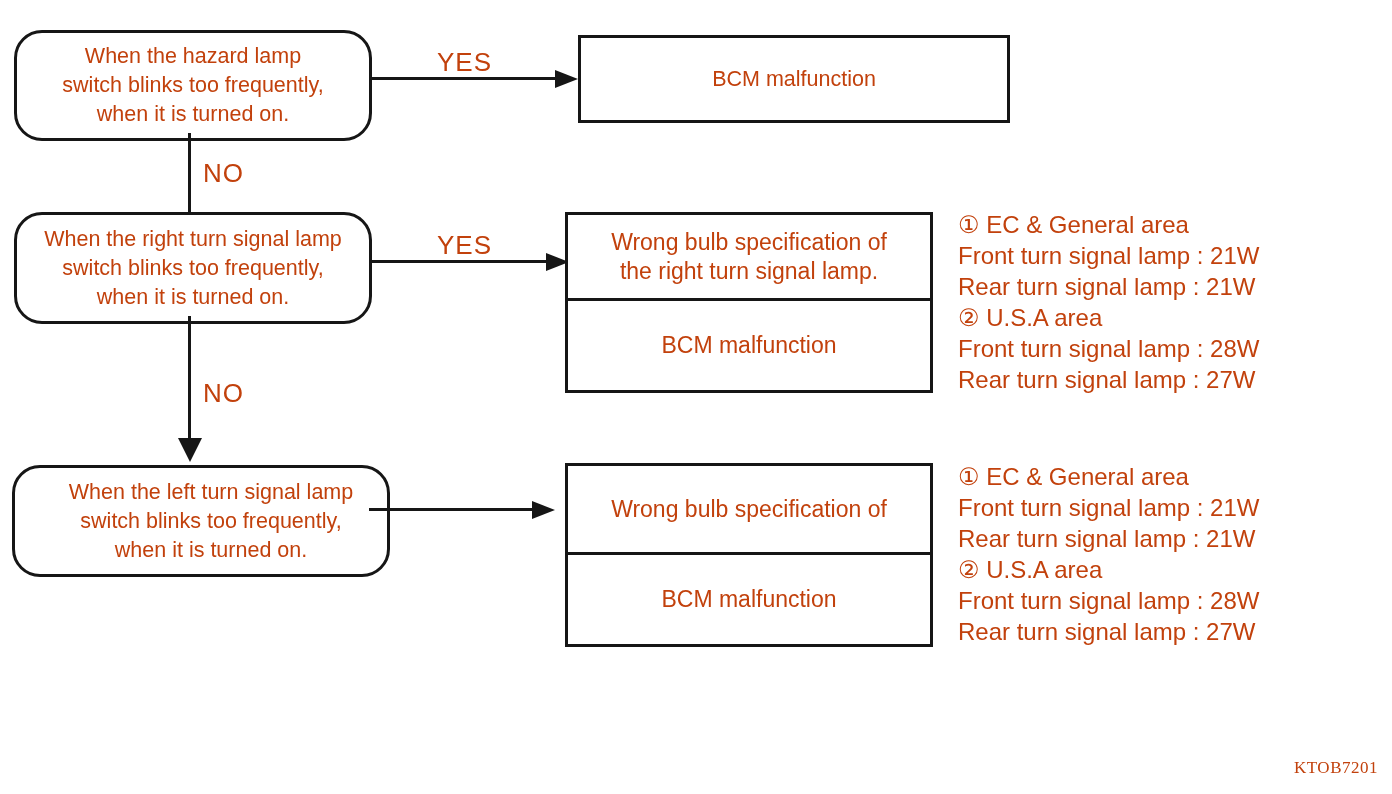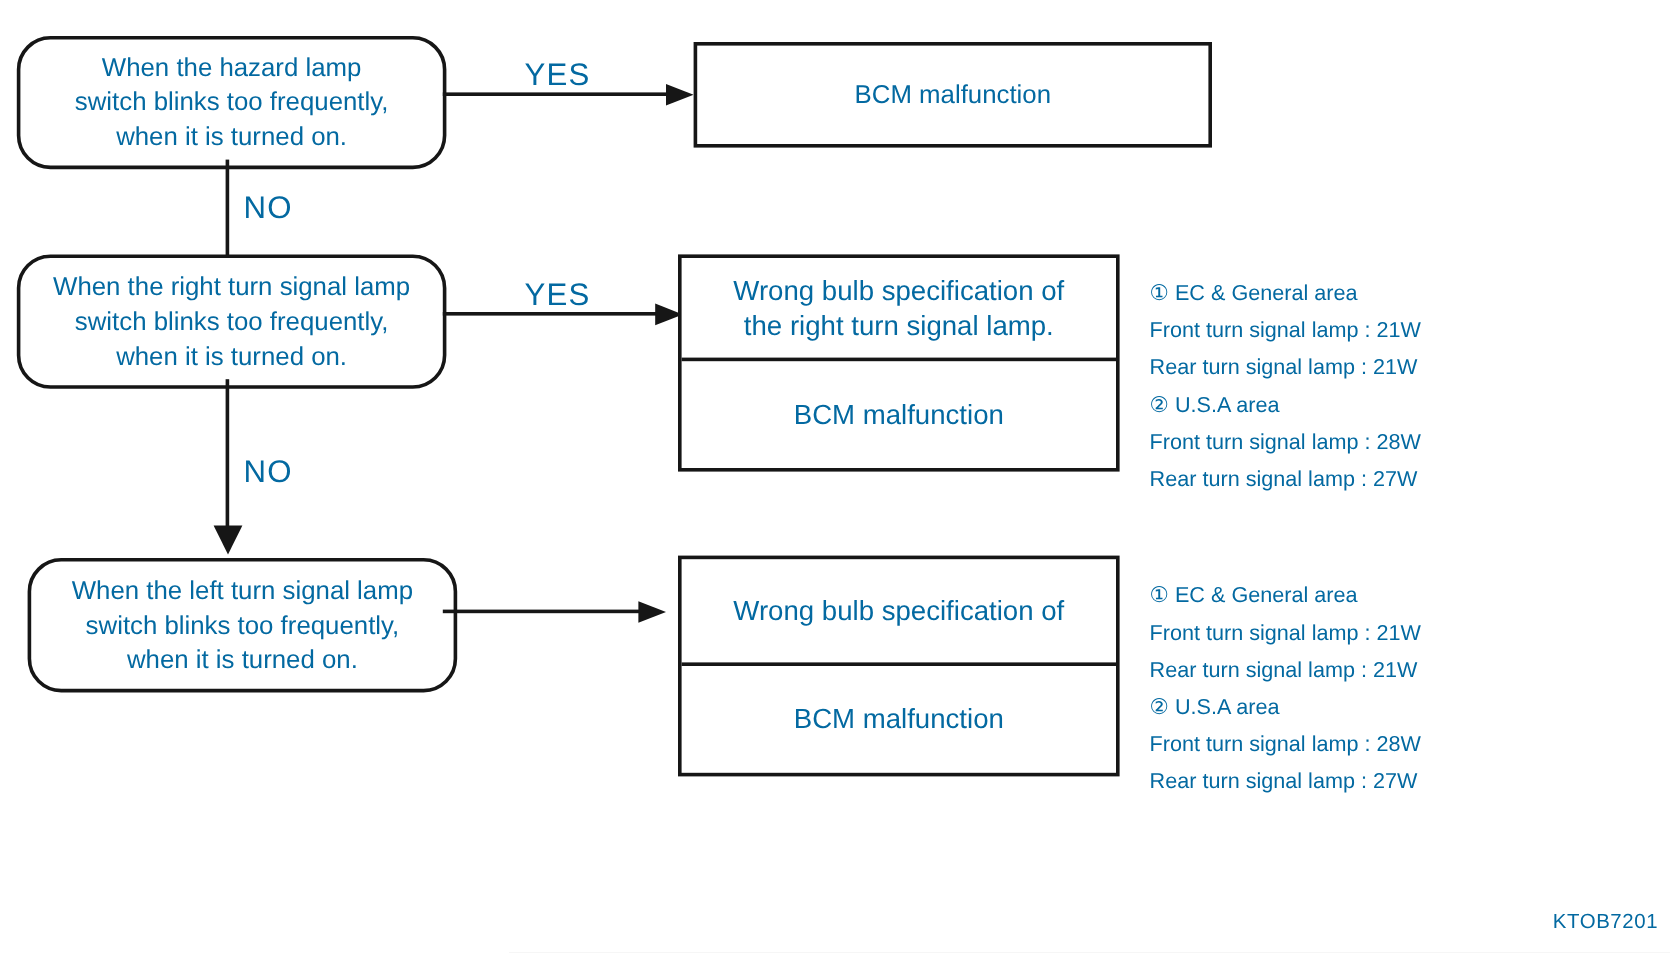--- a/index.html
+++ b/index.html
@@ -1,21 +1,21 @@
 <!DOCTYPE html>
 <html><head>
 <meta charset="utf-8">
 <style>
   html,body{margin:0;padding:0;background:#e8e8e8;}
   .canvas{
     position:relative;
     width:1392px;height:794px;
     background:#ffffff;
     font-family:"Liberation Sans","DejaVu Sans",sans-serif;
-    color:#0369a1;
+    color:#c2410c;
     overflow:hidden;
   }
   .node{
     position:absolute;
     border:3px solid #161616;
     border-radius:28px;
     display:flex;flex-direction:column;justify-content:center;align-items:center;
     text-align:center;
     font-size:21.5px;line-height:29px;
     background:#fff;
@@ -54,27 +54,26 @@
     border-left:12px solid transparent;
     border-right:12px solid transparent;
     border-top:24px solid #161616;
   }
   .branch-label{
     position:absolute;
     font-size:26px;letter-spacing:1px;
   }
   .notes{
     position:absolute;
-    font-size:18px;line-height:31px;
+    font-size:24px;line-height:31px;
     white-space:nowrap;
-    margin-top:20px;
   }
   .figure-code{
     position:absolute;
-    font-size:17px;letter-spacing:0.5px;
+    font-size:17px;letter-spacing:0.5px;font-family:Liberation Serif, serif;
   }
 </style>
 </head>
 <body>
 
 <div class="canvas">
 
   <div class="node" style="left:14px;top:30px;width:352px;height:105px;">
     <div>When the hazard lamp</div>
     <div>switch blinks too frequently,</div>
@@ -118,21 +117,21 @@
     <div>Rear turn signal lamp : 21W</div>
     <div>② U.S.A area</div>
     <div>Front turn signal lamp : 28W</div>
     <div>Rear turn signal lamp : 27W</div>
   </div>
 
   <div class="vline" style="left:188px;top:316px;height:124px;"></div>
   <div class="arrowhead-down" style="left:178px;top:438px;"></div>
   <div class="branch-label" style="left:203px;top:378px;">NO</div>
 
-  <div class="node" style="left:23px;top:465px;width:352px;height:106px;">
+  <div class="node" style="left:12px;top:465px;width:352px;height:106px;padding-left:20px;">
     <div>When the left turn signal lamp</div>
     <div>switch blinks too frequently,</div>
     <div>when it is turned on.</div>
   </div>
 
   <div class="hline" style="left:369px;top:508px;width:165px;"></div>
   <div class="arrowhead-right" style="left:532px;top:501px;"></div>
 
   <div class="stack" style="left:565px;top:463px;width:368px;height:184px;">
     <div class="cell" style="height:86px;">

